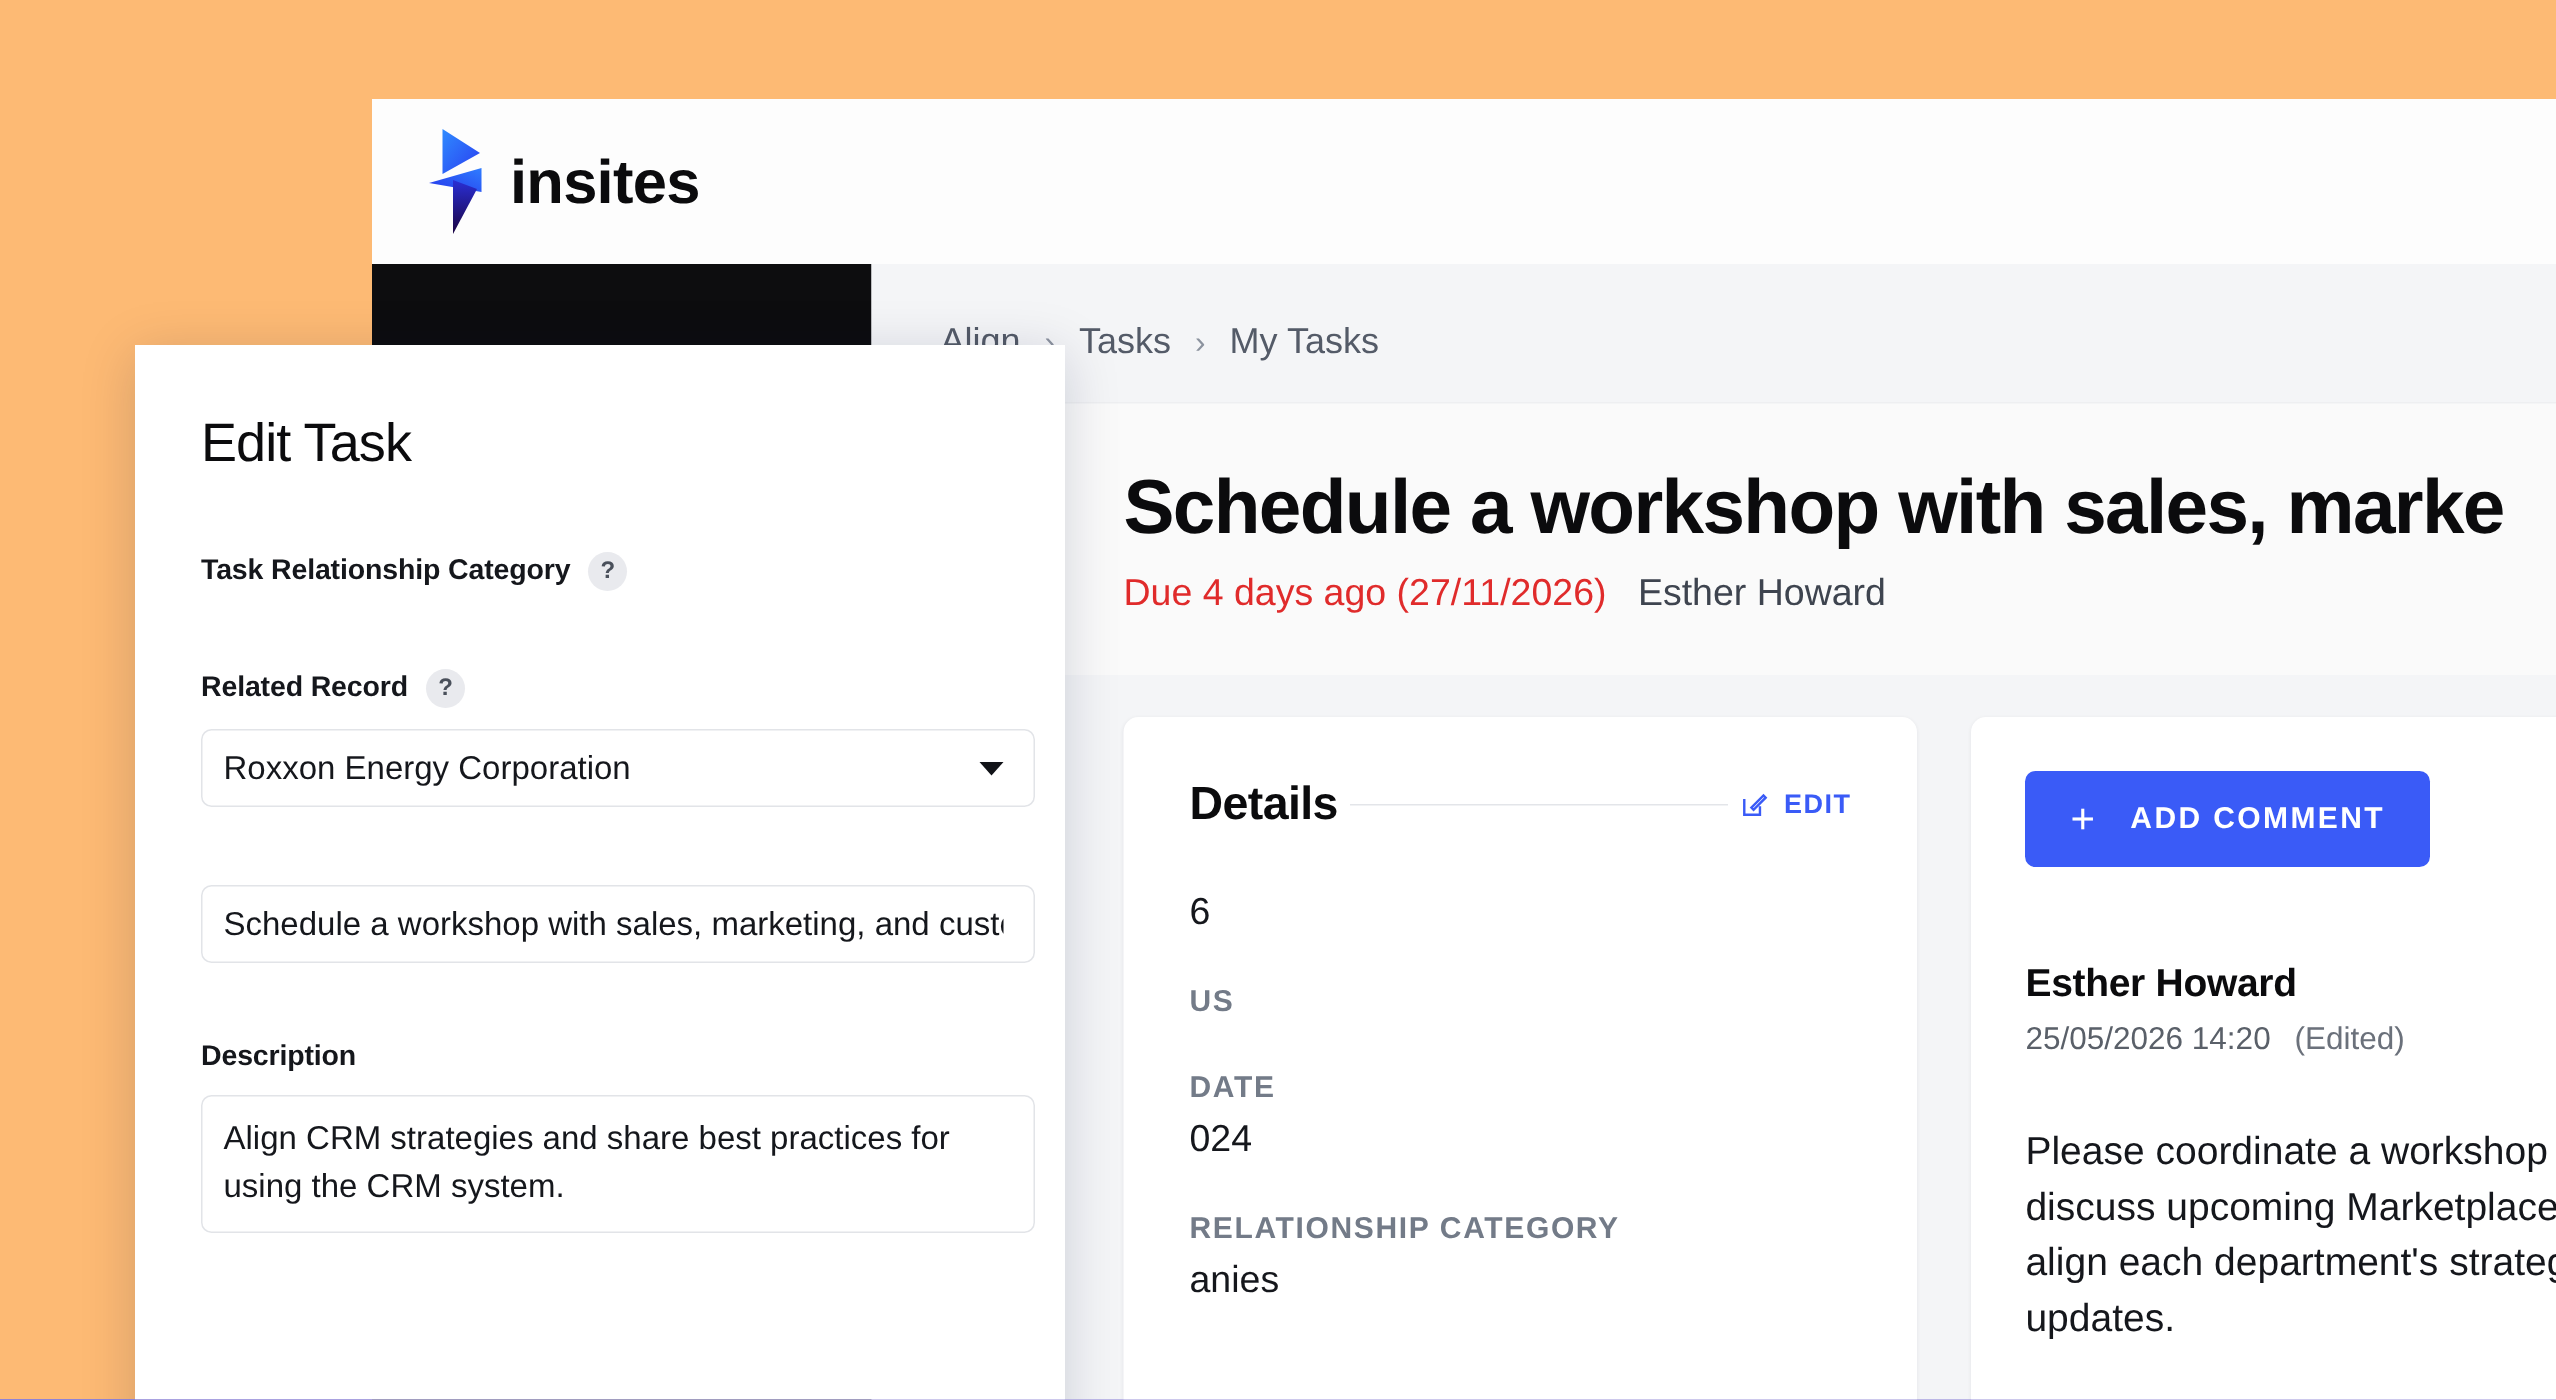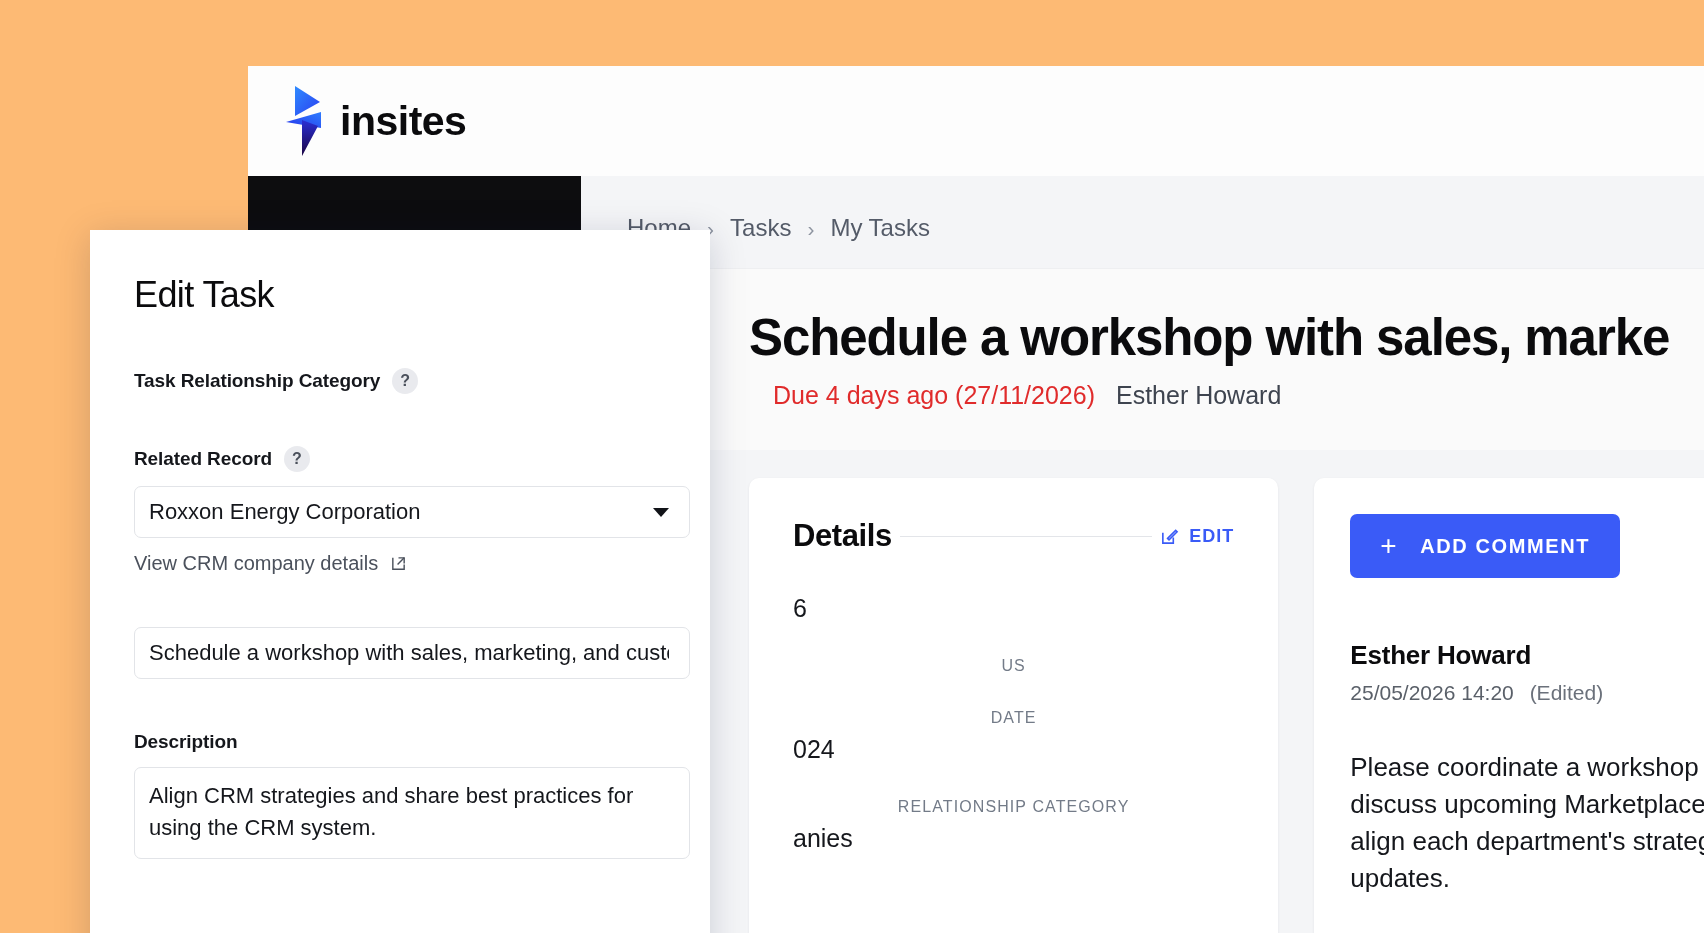--- a/index.html
+++ b/index.html
@@ -97,21 +97,20 @@
     line-height: 1.12;
   }
   .title-meta {
     margin-top: 14px;
     font-size: 25px;
     white-space: nowrap;
     line-height: 1.2;
   }
   .due {
     color: #e02b2b;
-    margin-left: 24px;
   }
   .owner {
     color: #3e444f;
     margin-left: 14px;
   }
 
   
   .cards {
     display: flex;
     gap: 36px;
@@ -139,24 +138,23 @@
   .edit-link {
     display: flex; align-items: center; gap: 10px;
     color: #3a5bf7; font-size: 18px; font-weight: 600;
     letter-spacing: 1px;
     white-space: nowrap;
   }
   .pencil-icon { width: 19px; height: 19px; display:block; }
 
   .field { margin-top: 34px; }
   .field-label {
-    font-size: 16px; letter-spacing: 1.1px;
+    font-size: 20px; letter-spacing: 1.1px;
     color: #737b88; text-transform: uppercase;
-    font-weight: 400;
-    text-align: center;
+    font-weight: 700;
   }
   .field-value {
     margin-top: 8px;
     font-size: 25px; color: #15171c;
   }
   .field-first { margin-top: 40px; }
 
   
   .btn-add-comment {
     display: inline-flex; align-items: center; gap: 22px;
@@ -283,21 +281,21 @@
         </svg>
         <div class="logo-text">insites</div>
       </div>
     </div>
 
     <div class="sidebar"></div>
 
     <div class="content">
 
       <div class="breadcrumb">
-        <span class="crumb">Home</span>
+        <span class="crumb">Align</span>
         <span class="sep">›</span>
         <span class="crumb">Tasks</span>
         <span class="sep">›</span>
         <span class="crumb">My Tasks</span>
       </div>
 
       <div class="title-block">
         <div class="page-title">Schedule a workshop with sales, marke</div>
         <div class="title-meta">
           <span class="due">Due 4 days ago (27/11/2026)</span>
@@ -375,28 +373,20 @@
 
     <div class="form-group">
       <div class="form-label-row">
         <span class="form-label">Related Record</span>
         <span class="help-badge">?</span>
       </div>
       <div class="select-box">
         <span class="sel-text">Roxxon Energy Corporation</span>
         <span class="caret"></span>
       </div>
-      <div class="sub-link">
-        <span>View CRM company details</span>
-        <svg class="ext-icon" viewBox="0 0 18 18">
-          <path d="M3 3 L3 15 L15 15 L15 10" fill="none" stroke="#4b515c" stroke-width="1.5"></path>
-          <path d="M9 3 L15 3 L15 9" fill="none" stroke="#4b515c" stroke-width="1.5"></path>
-          <path d="M15 3 L8 10" fill="none" stroke="#4b515c" stroke-width="1.5"></path>
-        </svg>
-      </div>
     </div>
 
     <div class="form-group">
       <div class="text-box">
         <span class="sel-text">Schedule a workshop with sales, marketing, and custome</span>
       </div>
     </div>
 
     <div class="form-group">
       <div class="form-label-row">

